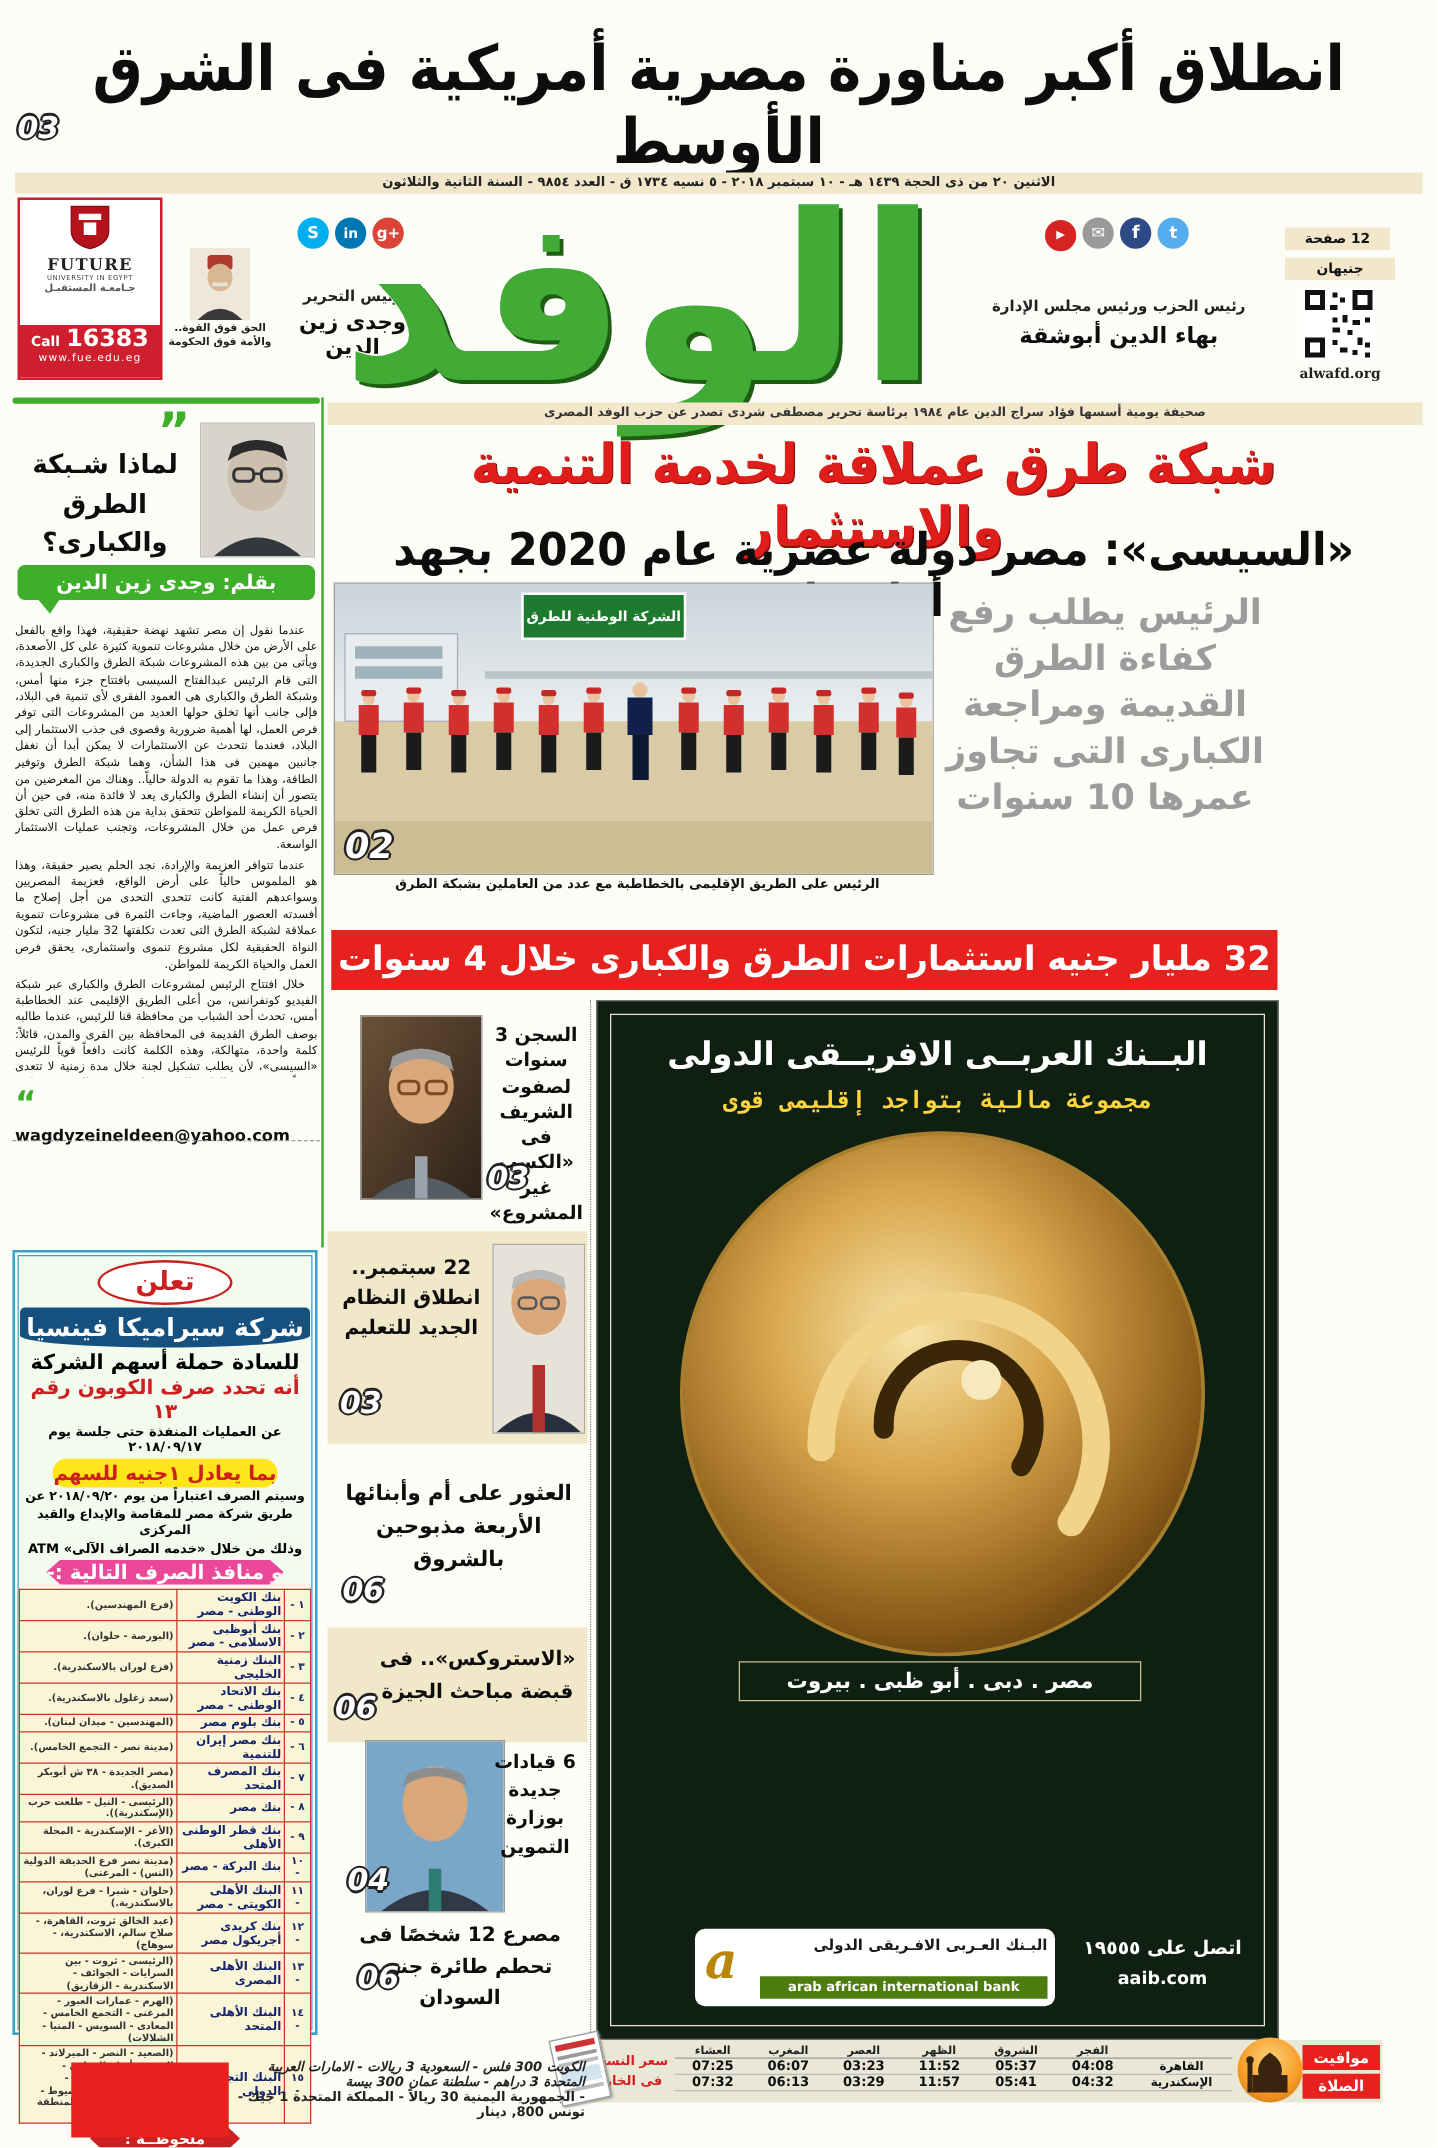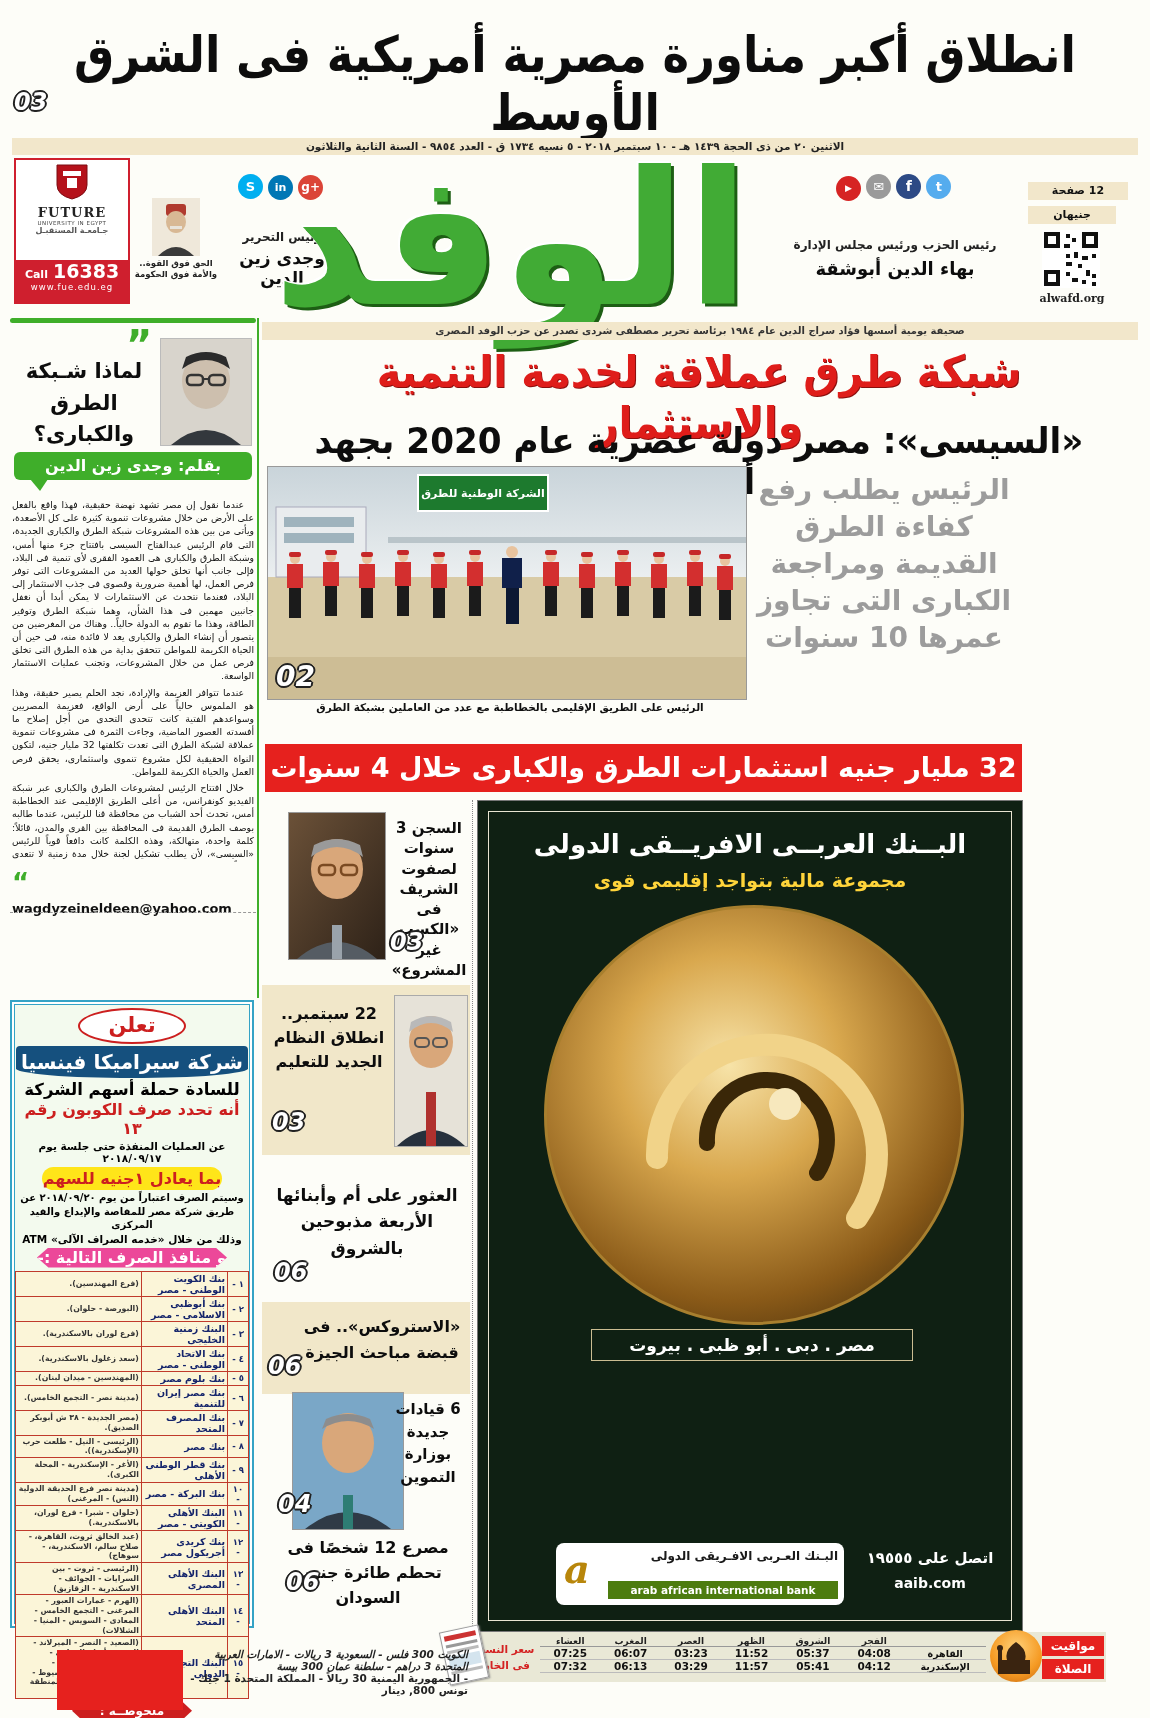--- a/index.html
+++ b/index.html
@@ -77,21 +77,21 @@
 
   <div class="abs" style="left:836px;top:174px;direction:ltr;">
     <span class="icn" style="width:25px;height:25px;line-height:25px;background:#d62423;font-size:9px;">▶</span>
     <span class="icn" style="width:25px;height:25px;line-height:25px;background:#9a9a9a;font-size:13px;">✉</span>
     <span class="icn" style="width:25px;height:25px;line-height:25px;background:#2d4a85;font-size:14px;">f</span>
     <span class="icn" style="width:25px;height:25px;line-height:25px;background:#55acee;font-size:13px;">t</span>
   </div>
   <div class="abs b ctr" style="left:790px;top:238px;width:210px;font-size:12px;color:#222;">رئيس الحزب ورئيس مجلس الإدارة</div>
   <div class="abs xb ctr" style="left:790px;top:258px;width:210px;font-size:18px;color:#0d0d0d;">بهاء الدين أبوشقة</div>
 
-  <div class="abs cream ctr b" style="left:1028px;top:182px;width:100px;height:18px;line-height:18px;font-size:11px;">12 صفحة</div>
+  <div class="abs cream ctr b" style="left:1028px;top:182px;width:84px;height:18px;line-height:18px;font-size:11px;">12 صفحة</div>
   <div class="abs cream ctr b" style="left:1028px;top:206px;width:88px;height:18px;line-height:18px;font-size:11px;">جنيهان</div>
   <svg class="abs" style="left:1042px;top:230px;" width="58" height="58" viewBox="0 0 29 29">
     <rect width="29" height="29" fill="#fff"></rect>
     <g fill="#111">
       <rect x="1" y="1" width="8" height="8"></rect>
         <rect x="20" y="1" width="8" height="8"></rect>
         <rect x="1" y="20" width="8" height="8"></rect>
       <rect x="3" y="3" width="4" height="4" fill="#fff"></rect>
         <rect x="22" y="3" width="4" height="4" fill="#fff"></rect>
         <rect x="3" y="22" width="4" height="4" fill="#fff"></rect>
@@ -402,21 +402,21 @@
   </svg>
   <div class="abs brief-h" style="left:388px;top:1398px;width:80px;font-size:15px;line-height:1.5;">6 قيادات جديدة بوزارة التموين</div>
   <div class="abs onum" style="left:278px;top:1490px;font-size:24px;">04</div>
 
   <div class="abs brief-h" style="left:268px;top:1536px;width:200px;font-size:16px;line-height:1.55;">مصرع 12 شخصًا فى تحطم طائرة جنوب السودان</div>
   <div class="abs onum" style="left:286px;top:1568px;font-size:24px;">06</div>
 
   <div class="abs" style="left:477px;top:800px;width:546px;height:832px;background:#0f2013;border:1px solid #777;box-sizing:border-box;">
     <div class="abs" style="left:10px;top:10px;right:10px;bottom:10px;border:1px solid #e8e4d2;"></div>
     <div class="abs xb ctr" style="left:20px;right:20px;top:28px;font-size:26px;color:#fff;letter-spacing:1px;">البــنك العربــى الافريــقى الدولى</div>
-    <div class="abs xb ctr" style="left:20px;right:20px;top:68px;font-size:19px;color:#ffd43a;">مجموعة مالية بتواجد إقليمى قوى</div>
+    <div class="abs xb ctr" style="left:20px;right:20px;top:68px;font-size:19px;color:#ffd43a;font-family:Liberation Mono, monospace;">مجموعة مالية بتواجد إقليمى قوى</div>
 
     <div class="abs" style="left:66px;top:104px;width:414px;height:414px;border-radius:50%;border:3px solid #a87f2e;
                 background:radial-gradient(circle at 44% 38%, #f7e3a8 0%, #d9a84e 32%, #8a5a18 68%, #2a1c06 100%);">
       <svg width="414" height="414" viewBox="0 0 414 414">
         <path d="M 110 250 a 110 110 0 1 1 200 60" fill="none" stroke="#f1d389" stroke-width="22" stroke-linecap="round"></path>
         <path d="M 160 235 a 60 60 0 1 1 110 30" fill="none" stroke="#3a2708" stroke-width="16" stroke-linecap="round"></path>
         <circle cx="238" cy="196" r="16" fill="#f7e8bd"></circle>
       </svg>
     </div>
 
@@ -461,21 +461,21 @@
         <td class="city">القاهرة</td>
         <td class="ltr">04:08</td>
         <td class="ltr">05:37</td>
         <td class="ltr">11:52</td>
         <td class="ltr">03:23</td>
         <td class="ltr">06:07</td>
         <td class="ltr">07:25</td>
       </tr>
       <tr>
         <td class="city">الإسكندرية</td>
-        <td class="ltr">04:12</td>
+        <td class="ltr">04:32</td>
         <td class="ltr">05:41</td>
         <td class="ltr">11:57</td>
         <td class="ltr">03:29</td>
         <td class="ltr">06:13</td>
         <td class="ltr">07:32</td>
       </tr>
     </tbody>
   </table>
 
   <div class="abs xb ctr" style="left:470px;top:1642px;width:66px;color:#d42222;font-size:10.5px;line-height:1.5;">

